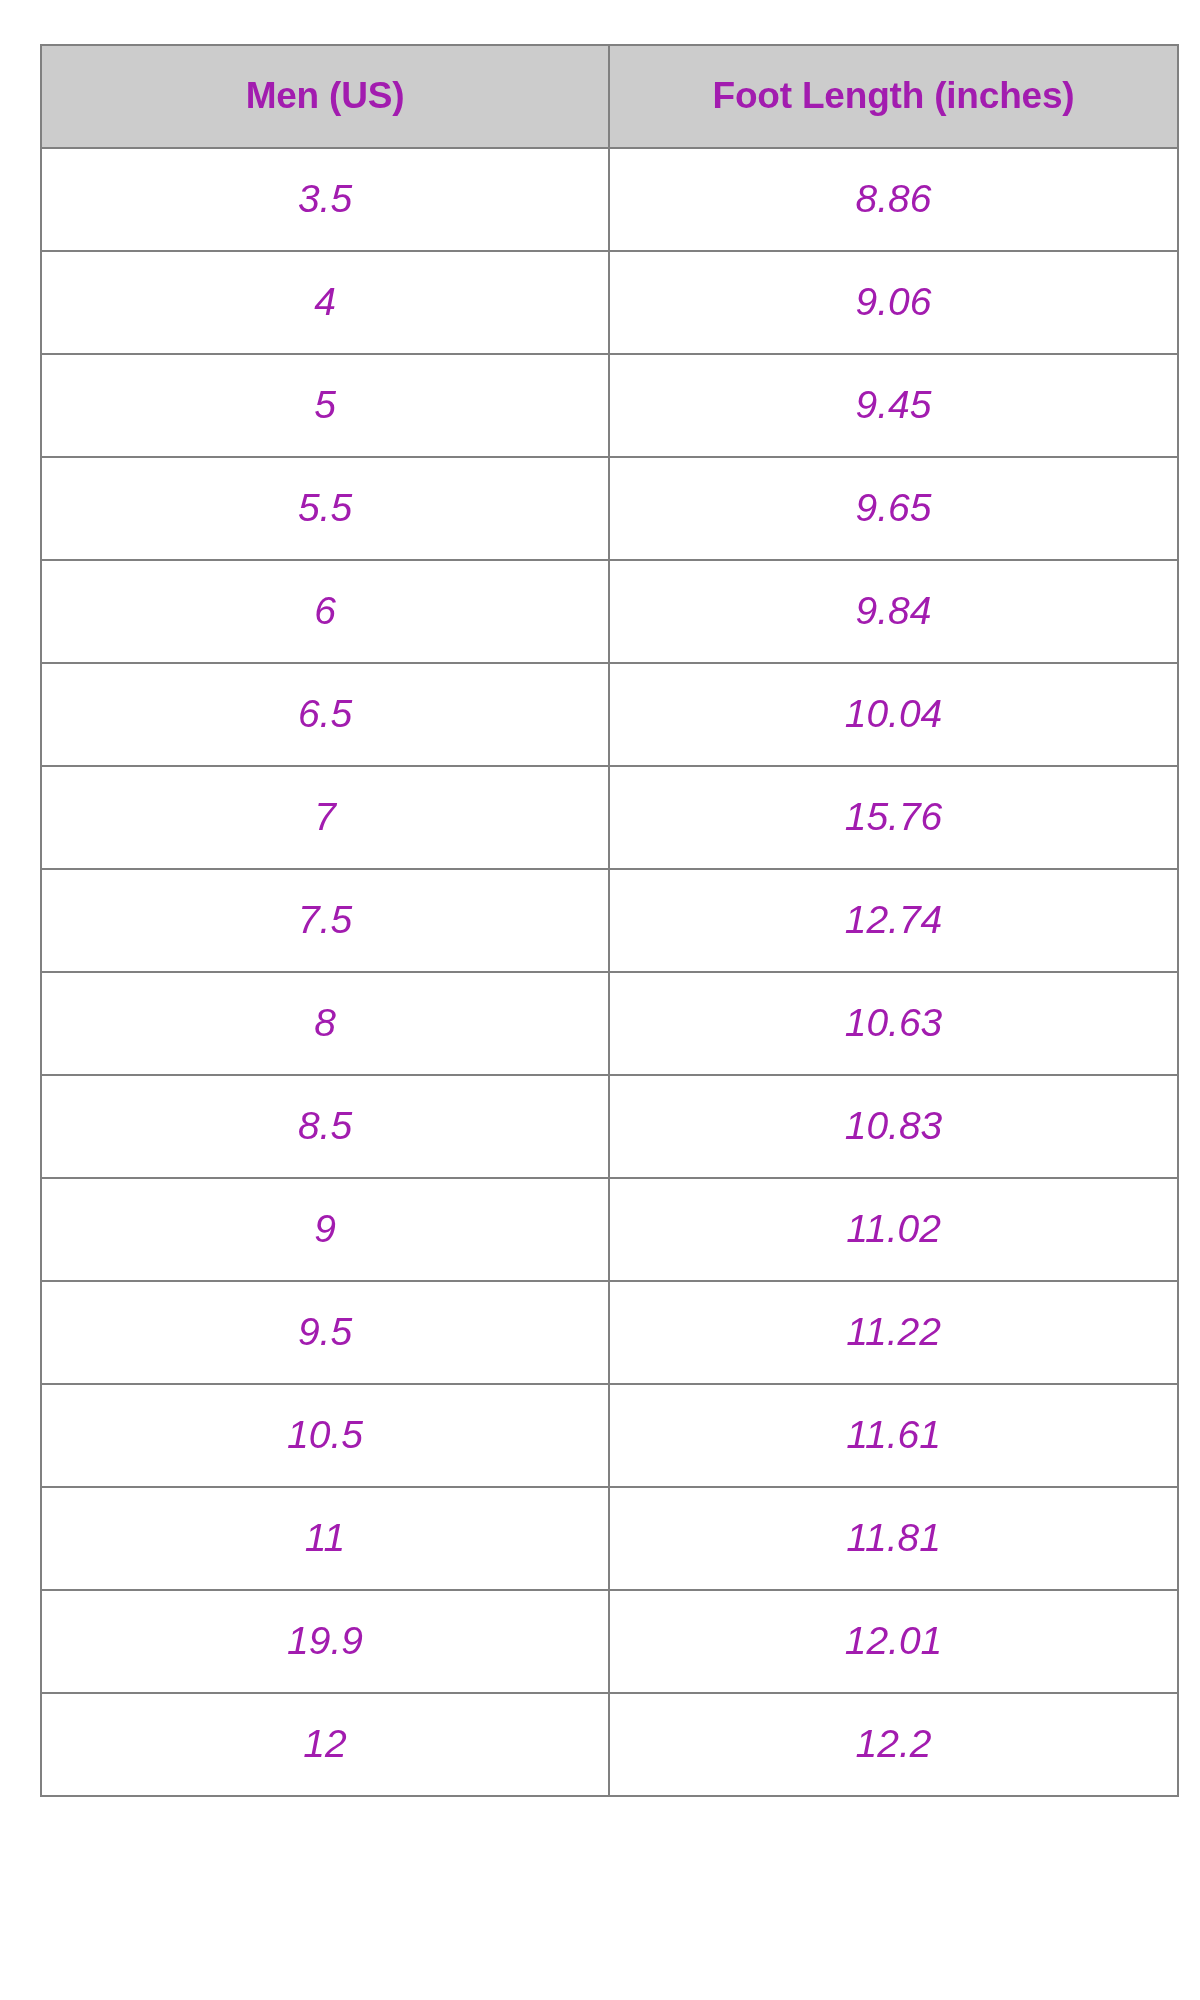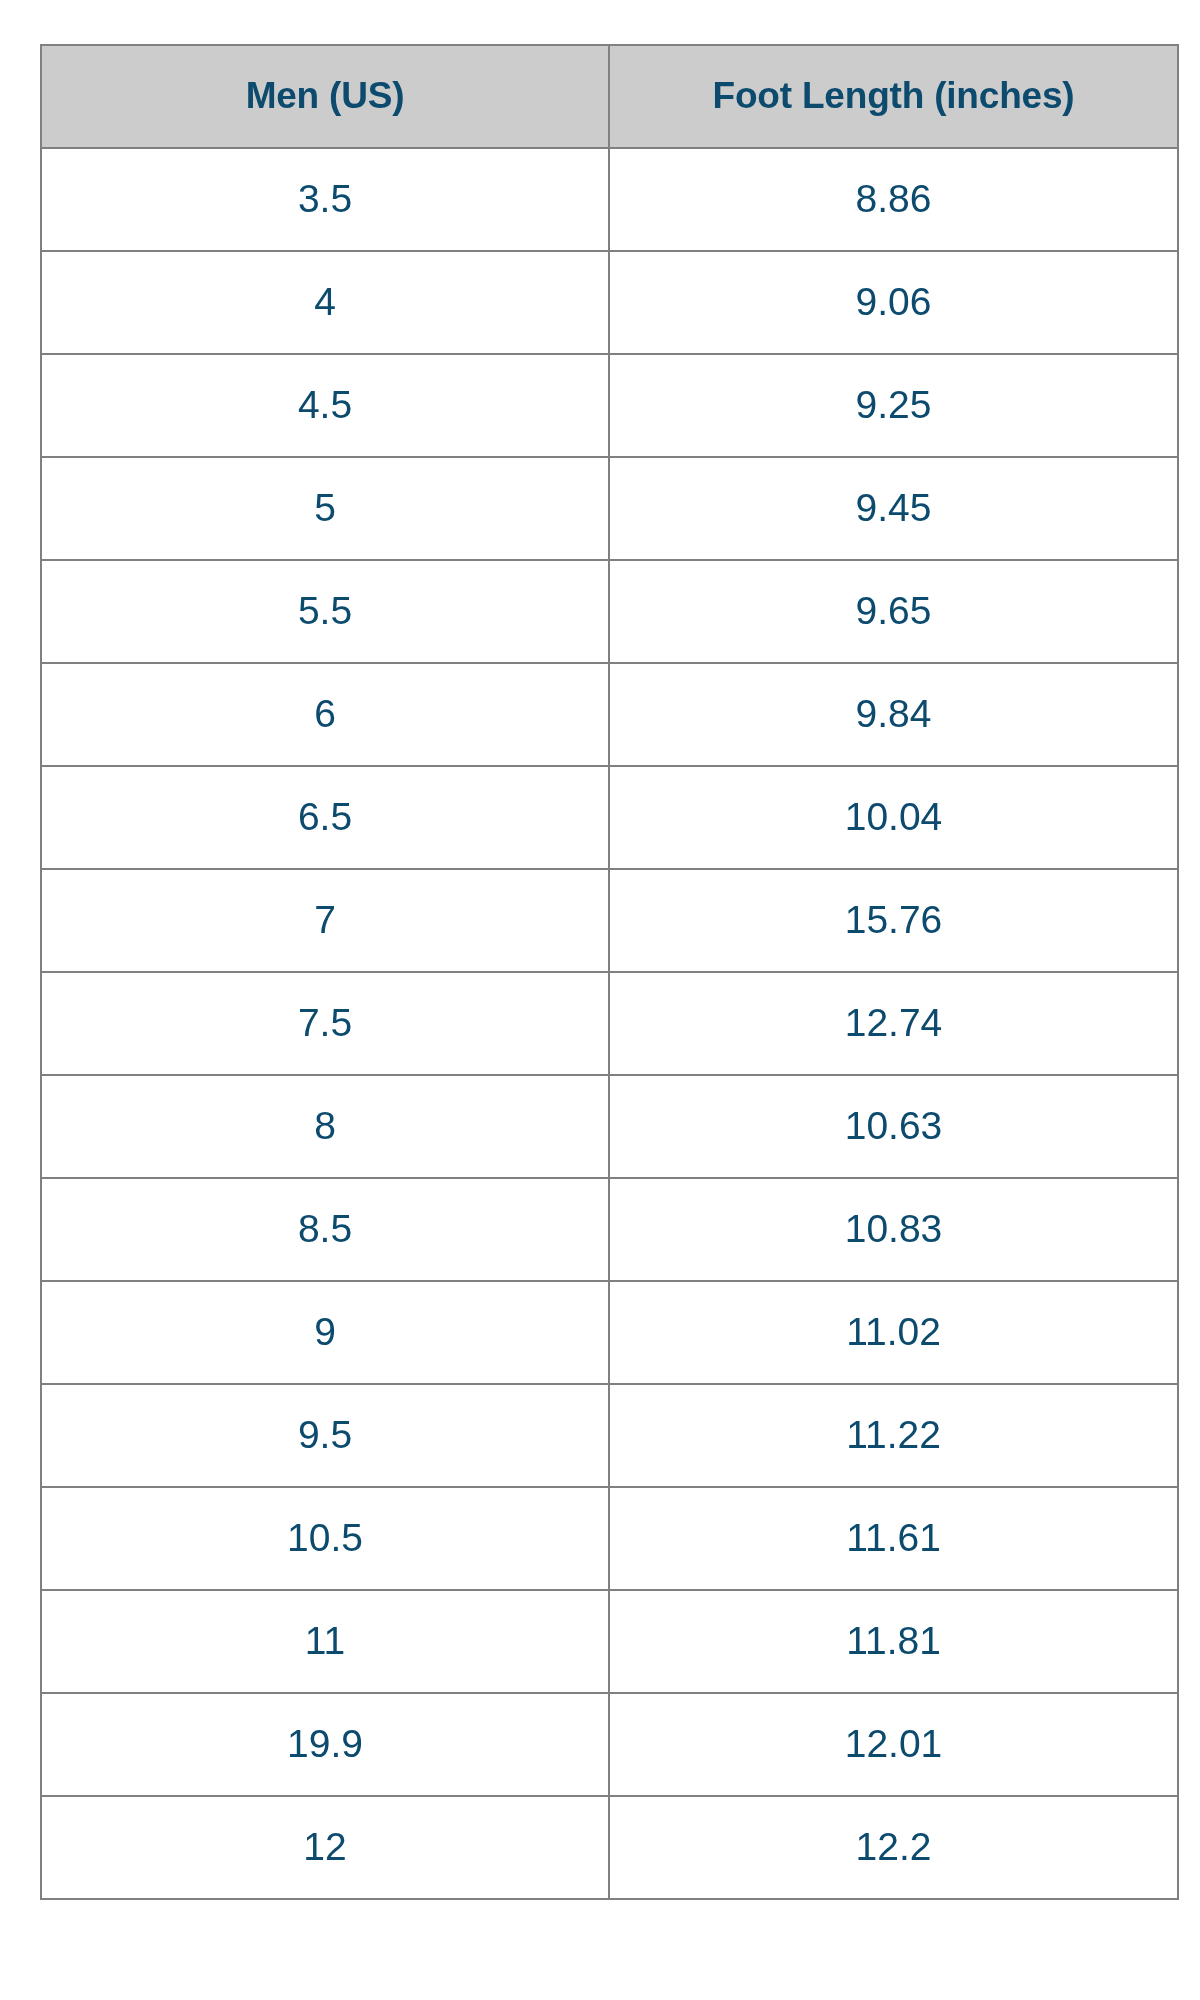--- a/index.html
+++ b/index.html
@@ -33,37 +33,38 @@
     background: #ffffff;
   }
   table.size-table col.col-men   { width: 568px; }
   table.size-table col.col-len   { width: 569px; }
 
   table.size-table th,
   table.size-table td {
     border: 2px solid #808080;
     text-align: center;
     vertical-align: middle;
-    color: #0c4a6e;
+    color: #a21caf;
     padding: 0;
   }
   table.size-table thead th {
     background: #cccccc;
     height: 101px;
     font-size: 37px;
     font-weight: bold;
     letter-spacing: -0.2px;
     line-height: 1.1;
   }
   table.size-table tbody td {
     background: #ffffff;
     height: 101px;
     font-size: 39px;
     font-weight: normal;
     line-height: 1.1;
+    font-style: italic;
   }
 </style>
 </head>
 <body>
 
 <div class="page">
   <div class="table-wrap">
     <table class="size-table">
       <colgroup>
         <col class="col-men">
@@ -76,24 +77,20 @@
         </tr>
       </thead>
       <tbody>
           <tr>
             <td>3.5</td>
             <td>8.86</td>
           </tr>
           <tr>
             <td>4</td>
             <td>9.06</td>
-          </tr>
-          <tr>
-            <td>4.5</td>
-            <td>9.25</td>
           </tr>
           <tr>
             <td>5</td>
             <td>9.45</td>
           </tr>
           <tr>
             <td>5.5</td>
             <td>9.65</td>
           </tr>
           <tr>

